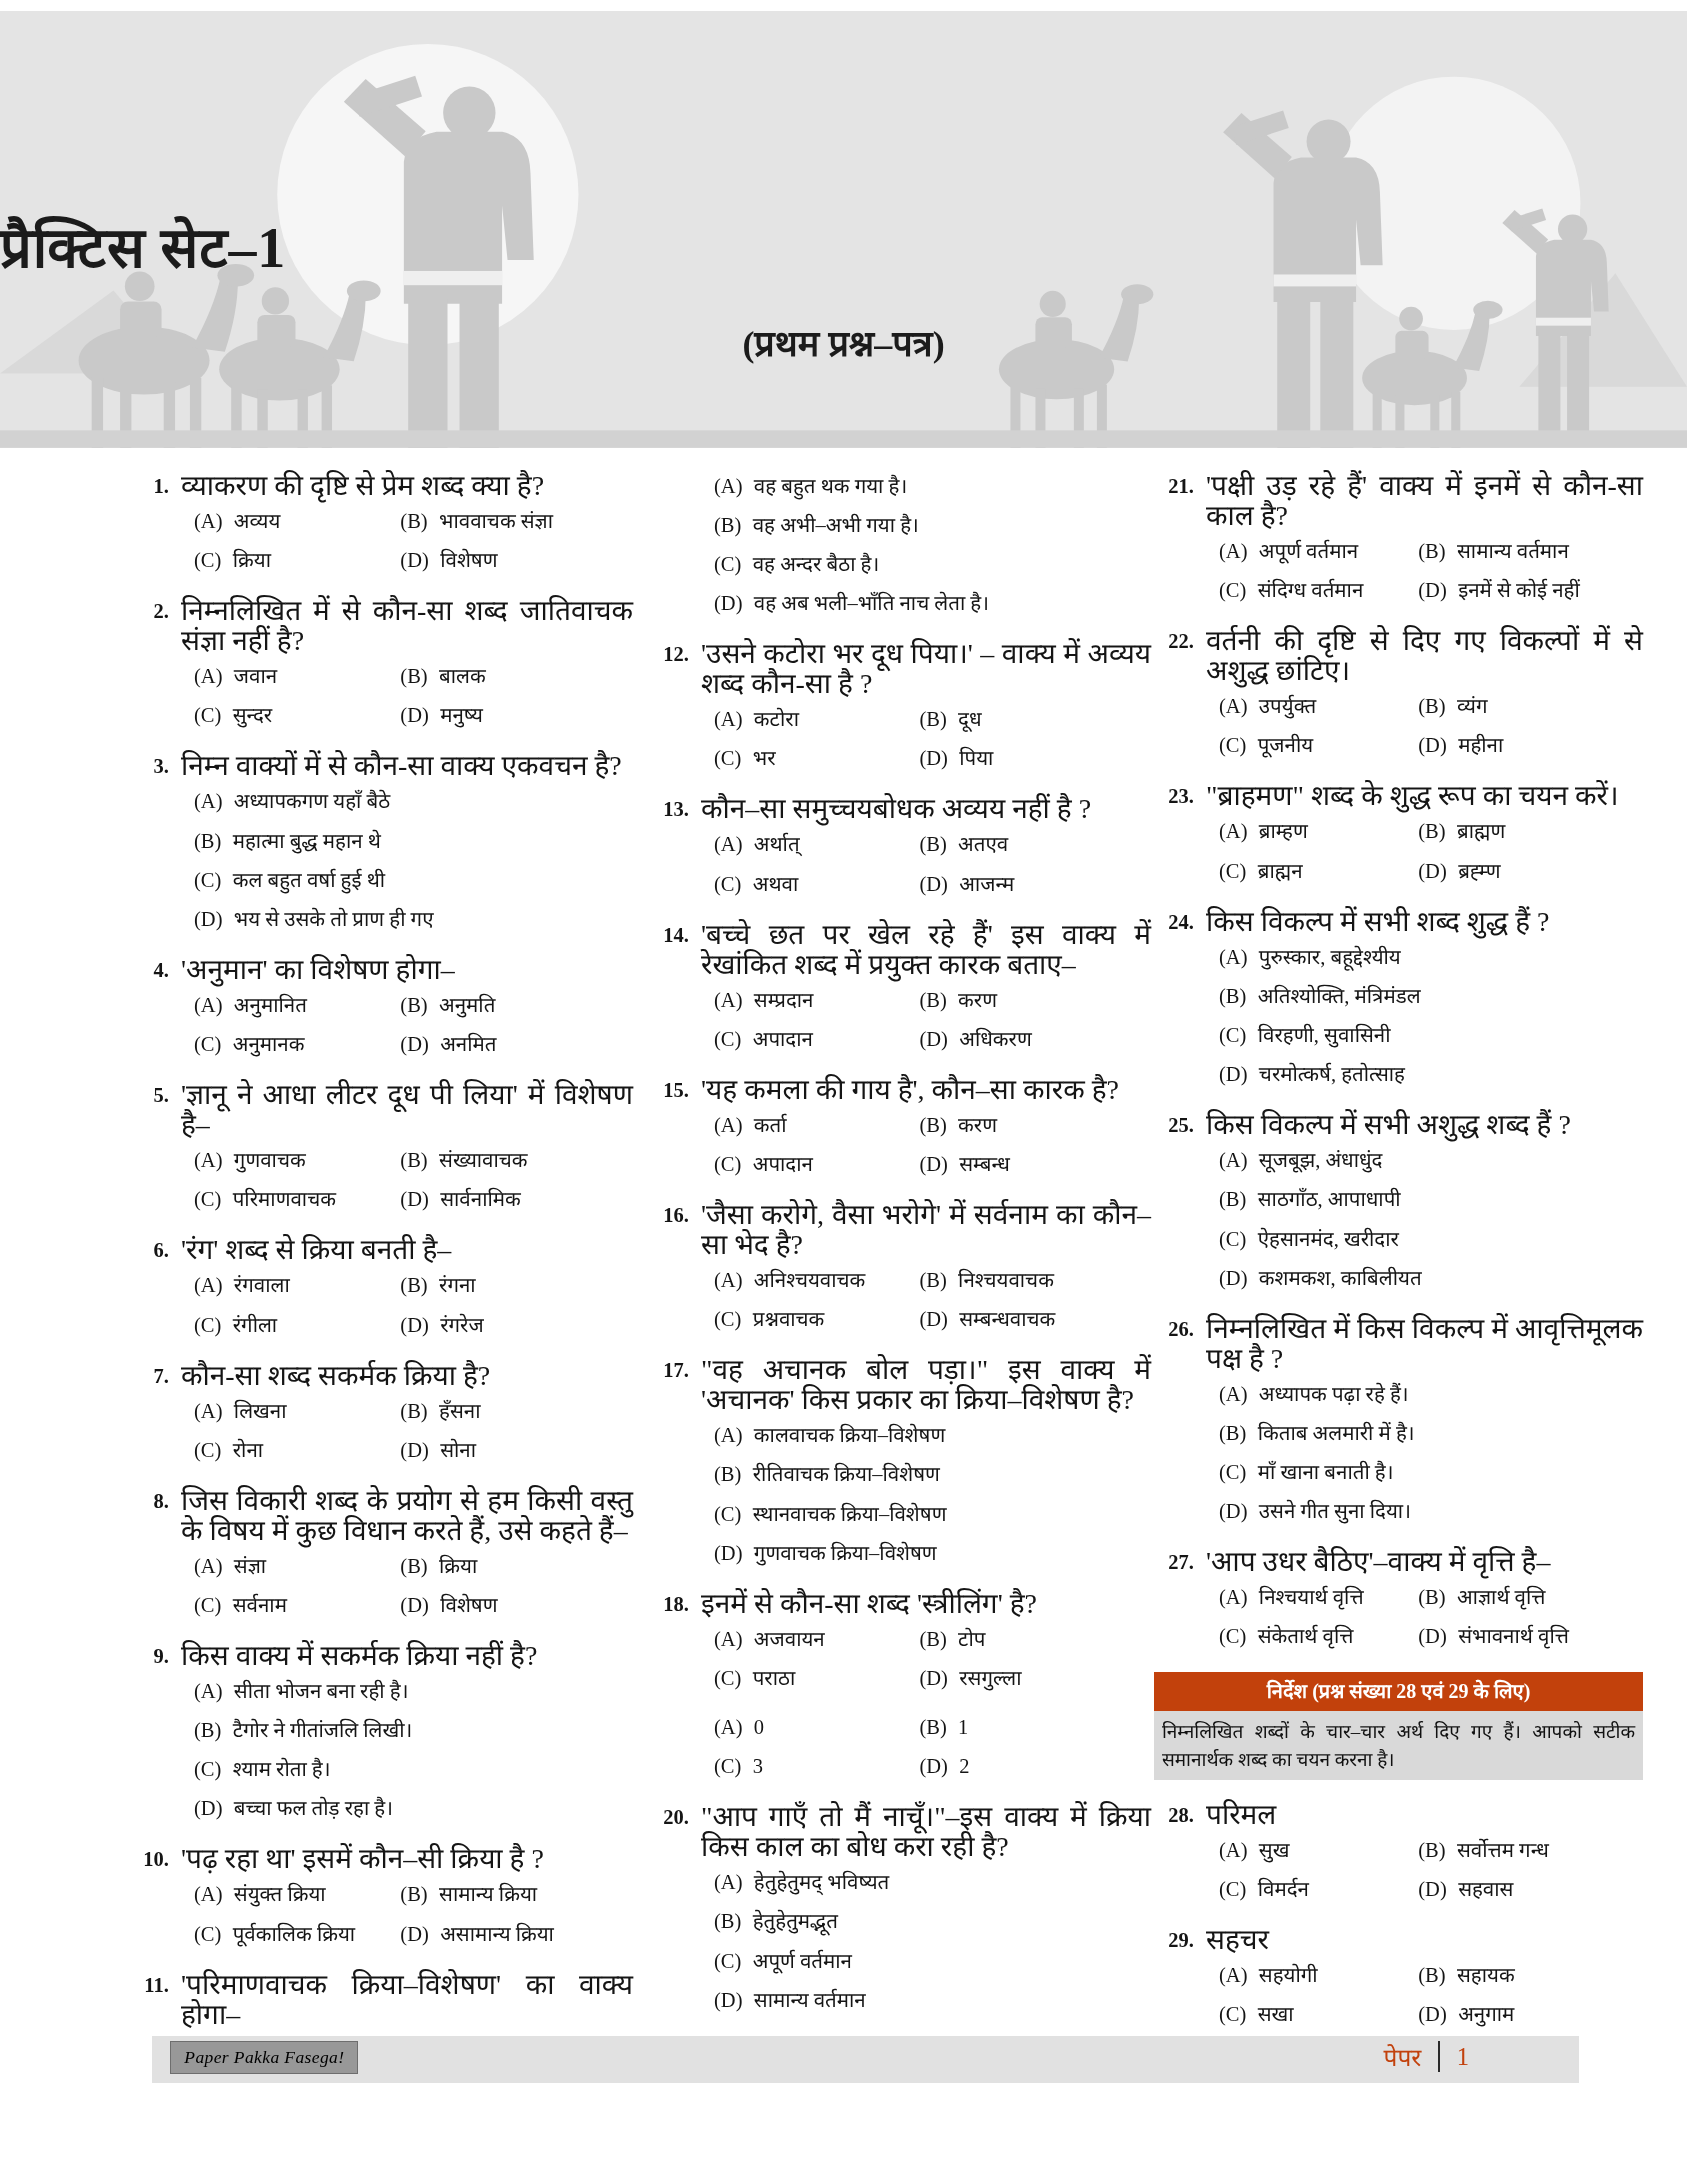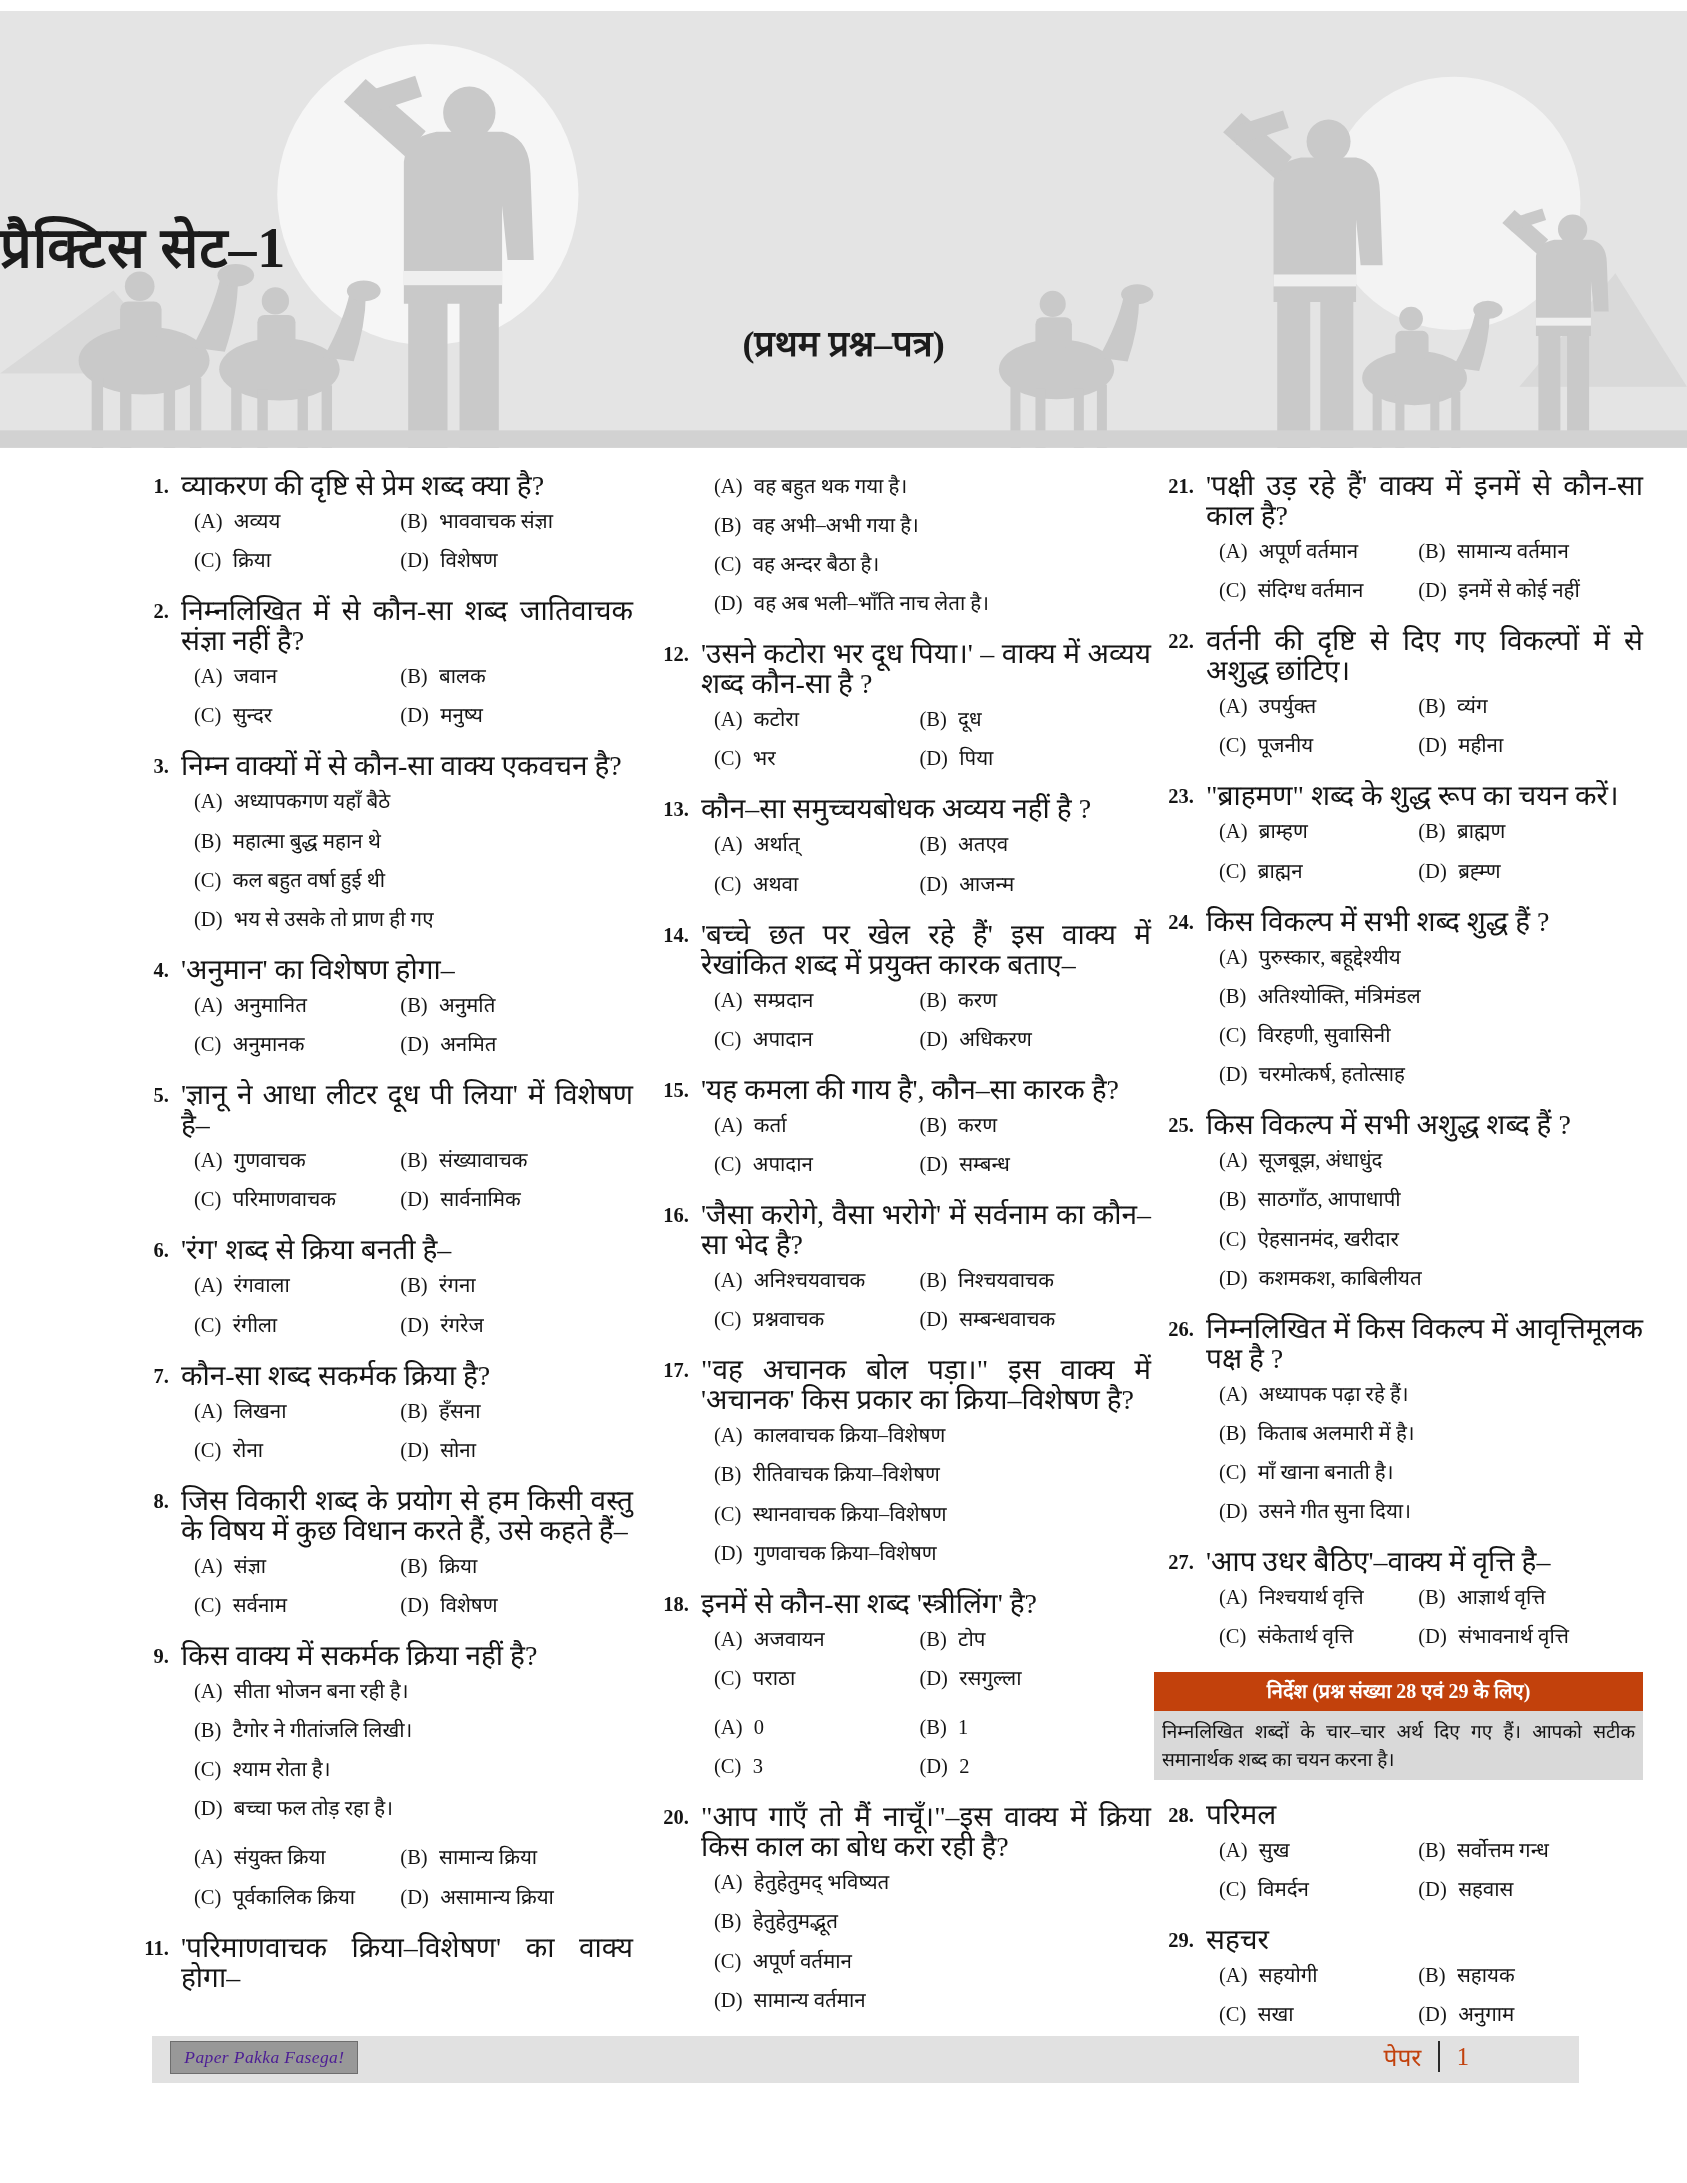--- a/index.html
+++ b/index.html
@@ -36,21 +36,21 @@
   
   .directions{margin:3.5px 0 20px 0}
   .dir-title{background:#c2410c;color:#ffffff;text-align:center;font-weight:bold;
              font-size:20px;line-height:25px;padding:7px 3.5px}
   .dir-body{background:#d9d9d9;color:#111;font-size:19px;line-height:28px;
             padding:6.1px 7.9px;text-align:justify}
 
   
   .footer-bar{position:absolute;left:152px;top:2036px;width:1427px;height:47px;background:#e1e1e1}
   .footer-logo{position:absolute;left:18.3px;top:5.2px;background:#989898;border:1.7px solid #6e6e6e;
-               color:#4c1d95;font-style:italic;font-size:17.5px;line-height:19px;
+               color:#000000;font-style:italic;font-size:17.5px;line-height:19px;
                padding:6.1px 13px;letter-spacing:0.4px}
   .page-indicator{position:absolute;right:110px;top:4.4px;display:flex;align-items:center;gap:16.6px;
                   font-size:24.5px;font-weight:normal;color:#c2410c}
   .page-indicator .sep{display:inline-block;width:2.2px;height:31px;background:#2a2a2a}
 </style>
 </head>
 <body>
 
 <div class="page">
 
@@ -307,20 +307,24 @@
             <span class="opt-label">(C)</span>
             <span class="opt-text">श्याम रोता है।</span>
           </div>
           <div class="opt">
             <span class="opt-label">(D)</span>
             <span class="opt-text">बच्चा फल तोड़ रहा है।</span>
           </div>
         </div>
       </div>
       <div class="question">
+        <div class="q-head">
+          <span class="q-num">10.</span>
+          <span class="q-text">'पढ़ रहा था' इसमें कौन–सी क्रिया है ?</span>
+        </div>
         <div class="opts grid">
           <div class="opt">
             <span class="opt-label">(A)</span>
             <span class="opt-text">संयुक्त क्रिया</span>
           </div>
           <div class="opt">
             <span class="opt-label">(B)</span>
             <span class="opt-text">सामान्य क्रिया</span>
           </div>
           <div class="opt">

